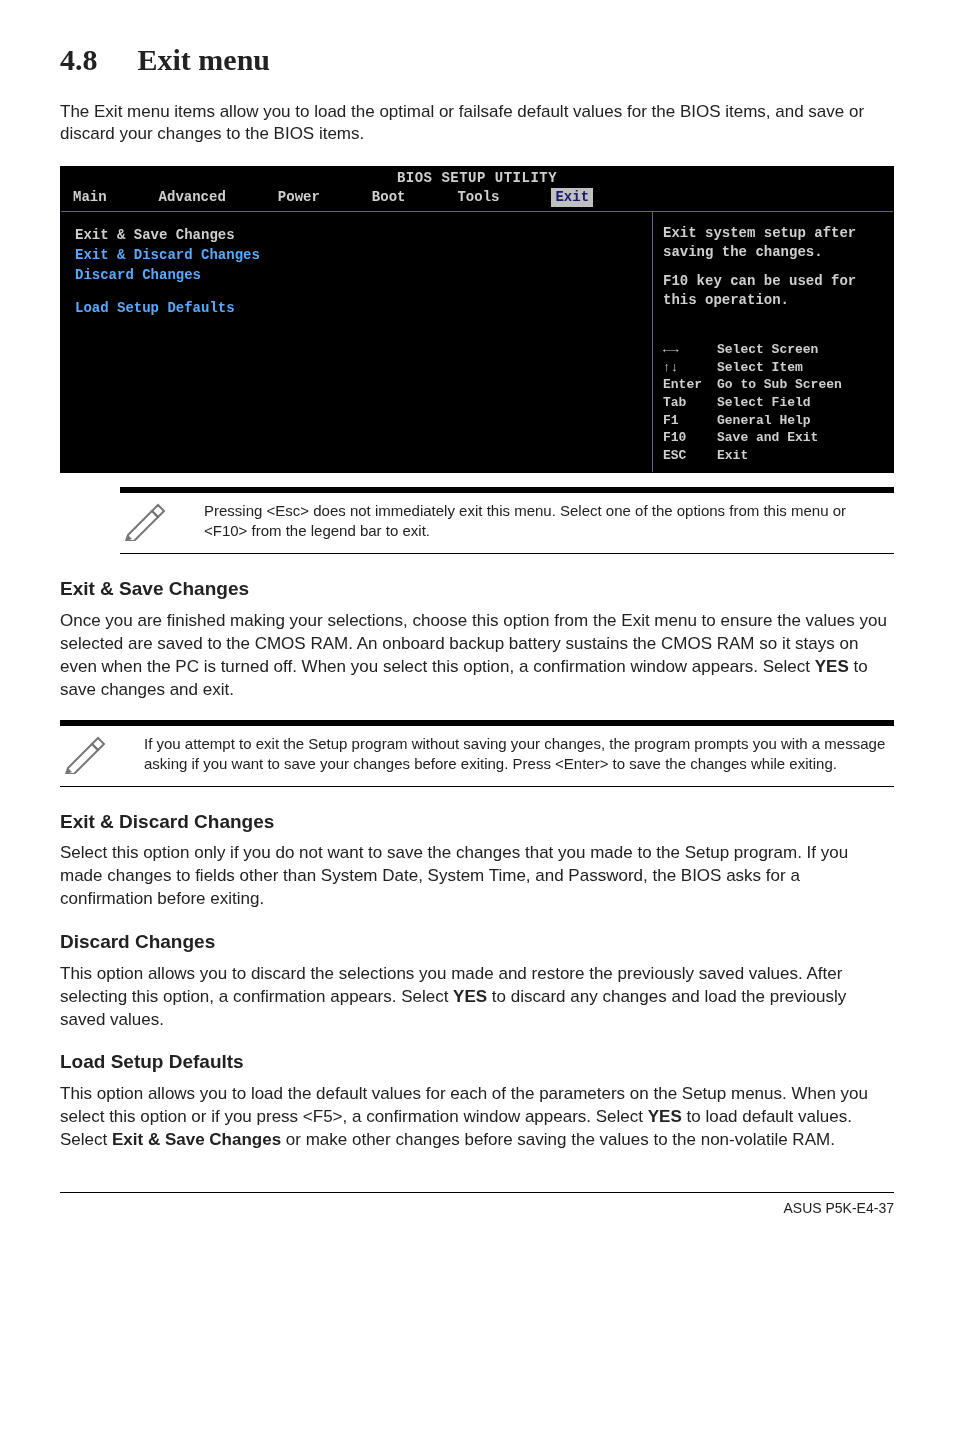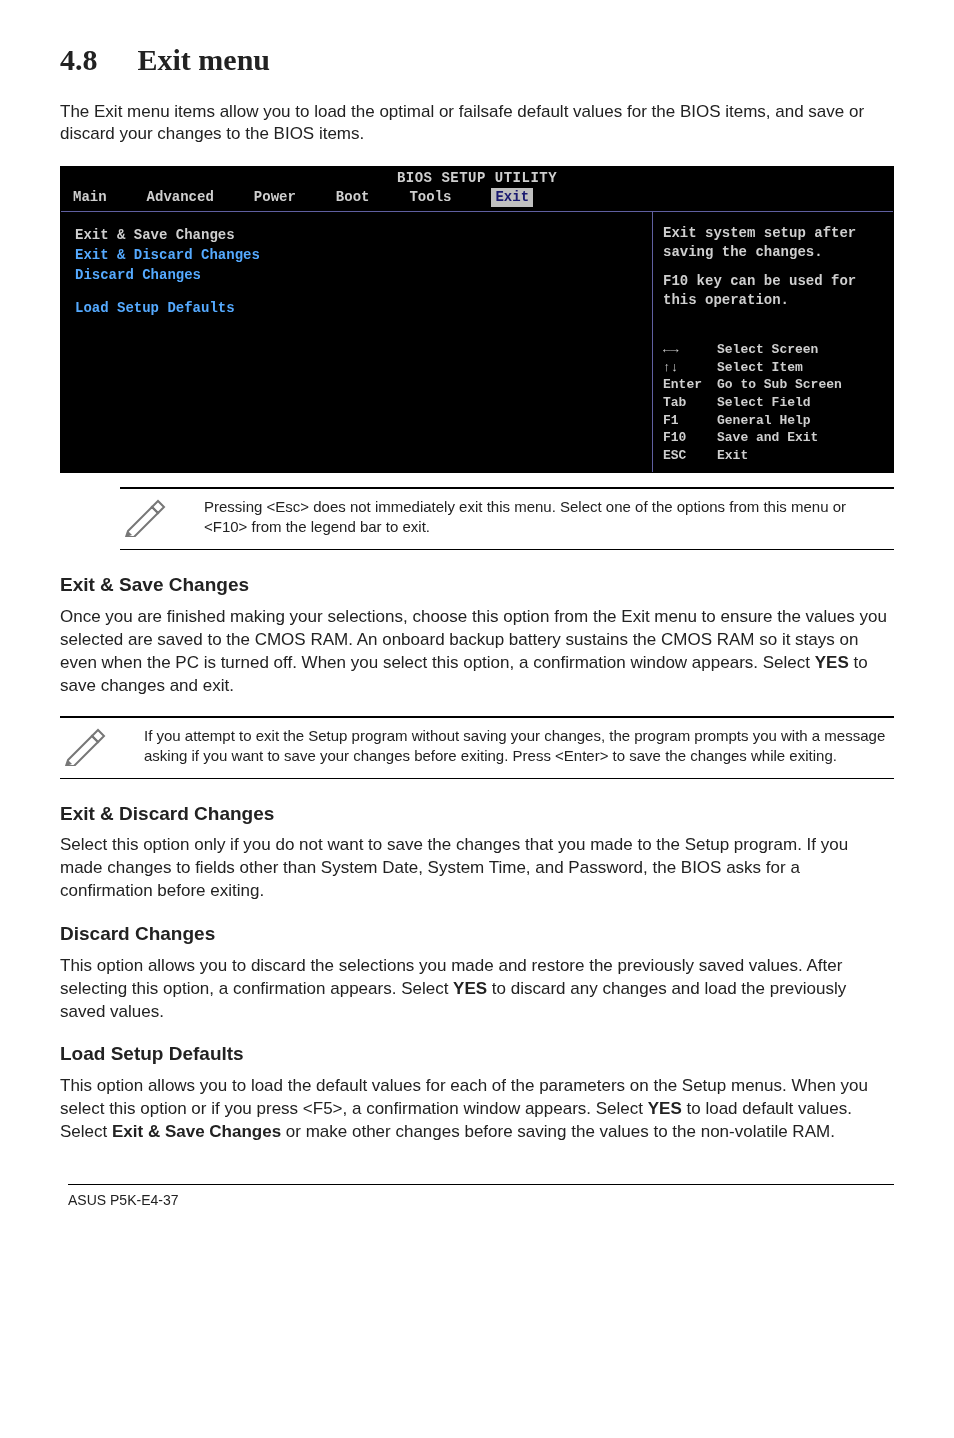--- a/index.html
+++ b/index.html
@@ -35,21 +35,21 @@
   .bios-title {
     text-align: center;
     color: #cfcfcf;
     padding: 2px 0 0 0;
     letter-spacing: 0.5px;
   }
   .bios-tabs {
     display: flex;
     border-bottom: 1px solid #5f5fa0;
     padding: 0 12px 4px 12px;
-    gap: 40px;
+    gap: 52px;
   }
   .bios-tab { color: #cfcfcf; }
   .bios-tab.active {
     background: #c0c0c0;
     color: #191970;
     padding: 0 4px;
   }
   .bios-body {
     display: flex;
     min-height: 260px;
@@ -83,21 +83,21 @@
     font-size: 13px;
     padding: 1px 0;
     border-top: 1px solid #303050;
   }
 
   
   .note {
     display: flex;
     align-items: flex-start;
     gap: 34px;
-    border-top: 2px solid #000000;
+    border-top: 6px solid #000000;
     border-bottom: 1px solid #000;
     padding: 8px 4px 8px 0;
     margin: 12px 0 22px 60px;
     font-size: 15px;
   }
   .note.noindent { margin-left: 0; }
   .note .icon {
     flex: 0 0 50px;
     height: 44px;
     display: flex;
@@ -108,23 +108,22 @@
 
   h2.sub { font-size: 19px; font-weight: bold; margin: 8px 0 8px 0; }
   p.body { margin-bottom: 18px; }
   strong { font-weight: bold; }
 
   .page-footer {
     margin-top: 40px;
     border-top: 1px solid #000;
     padding-top: 6px;
     display: flex;
-    justify-content: flex-start;
+    justify-content: flex-end;
     font-size: 14px;
-    margin-left: 8px;
   }
 </style>
 </head>
 <body>
 
 <h1 class="section-title">
   <span class="num">4.8</span><span>Exit menu</span>
 </h1>
 
 <p class="intro">The Exit menu items allow you to load the optimal or failsafe default values for the BIOS items, and save or discard your changes to the BIOS items.</p>

